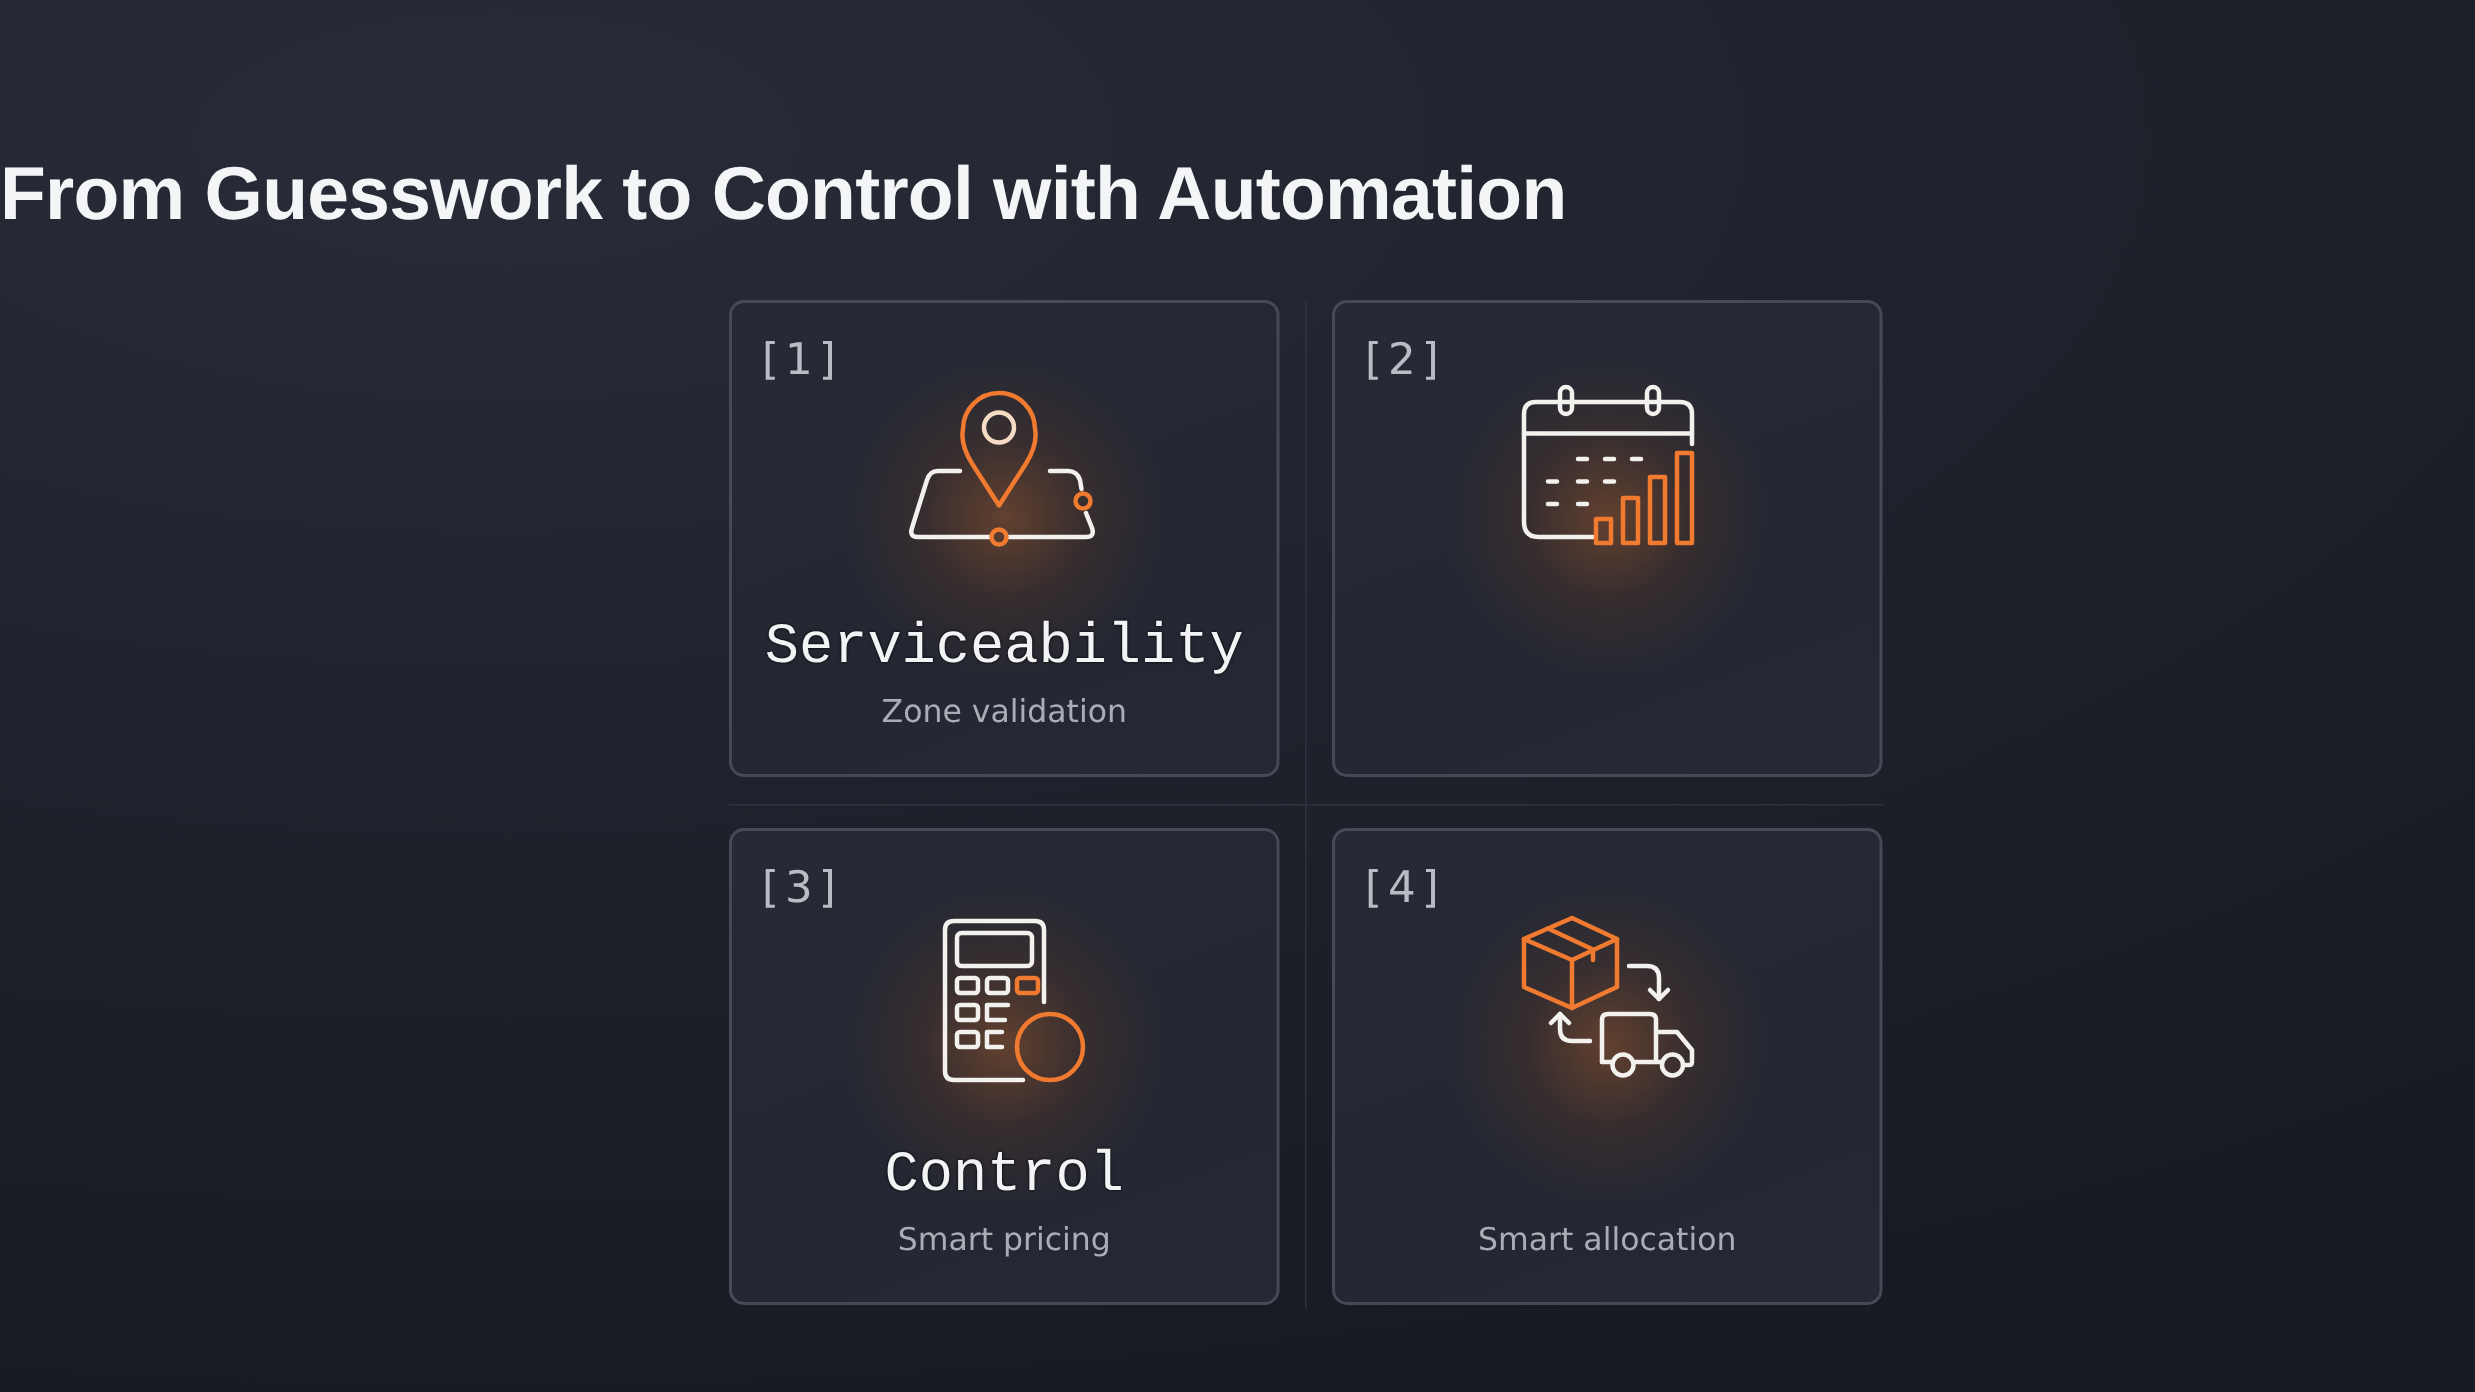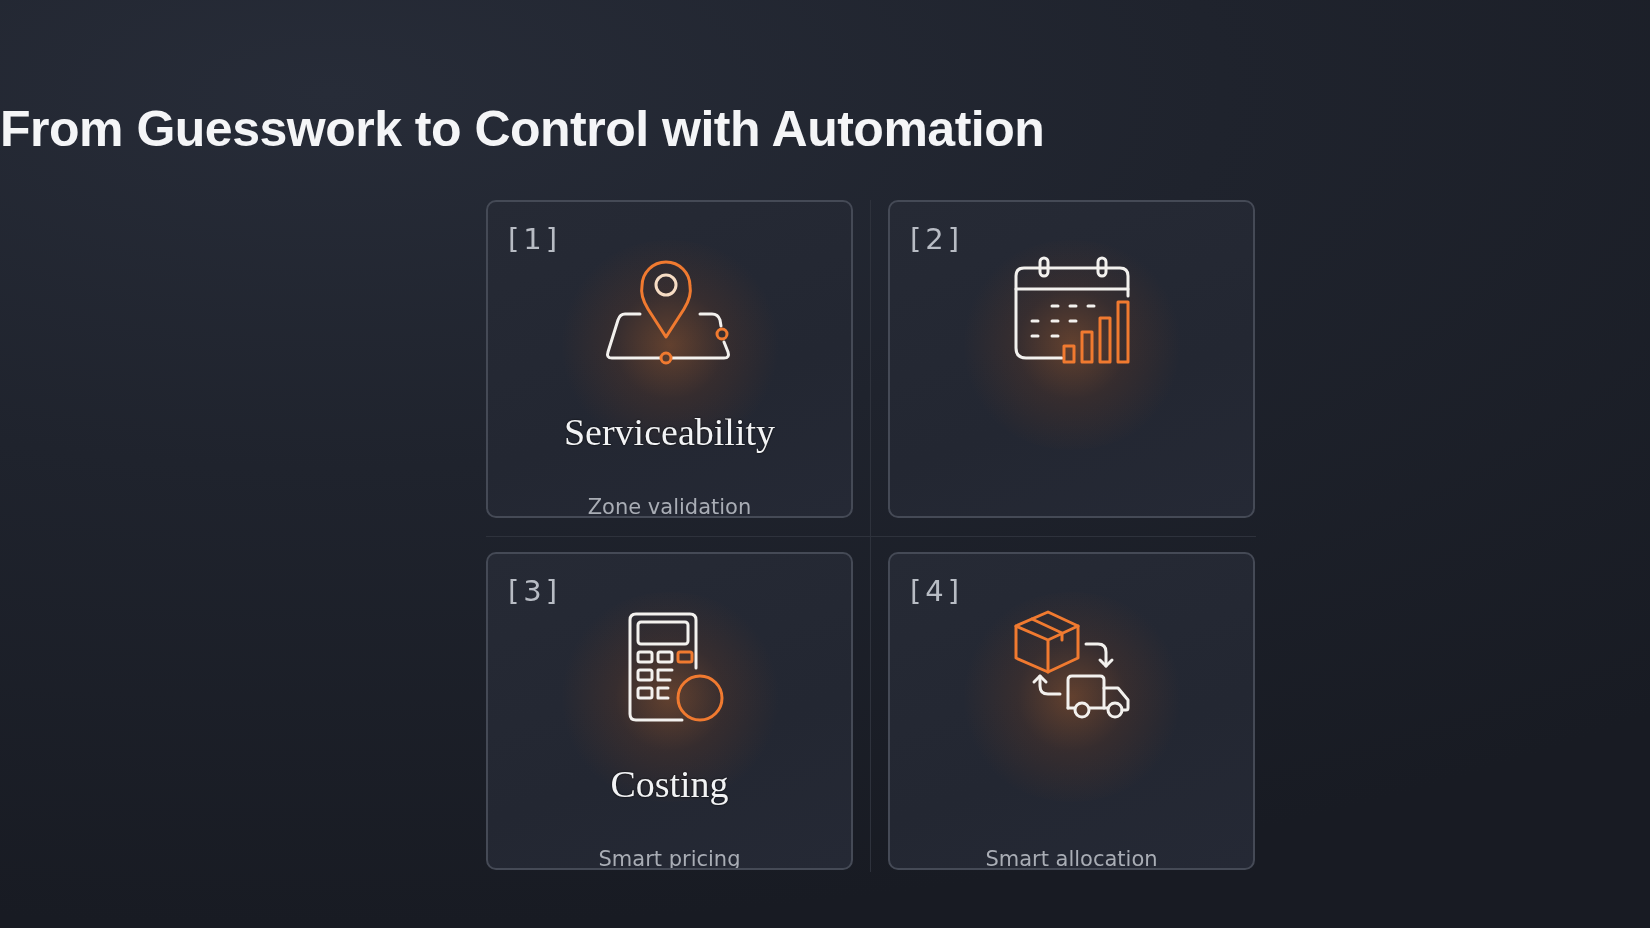--- a/index.html
+++ b/index.html
@@ -27,26 +27,26 @@
     border-radius:50%;
     background: radial-gradient(circle, rgba(200,105,40,0.38) 0%, rgba(140,70,30,0.18) 35%, rgba(40,35,40,0) 70%);
   }
   .card .num {
     position:absolute; left:20px; top:20px; color:#b8bcc4; font-size:29px;
     font-family:"DejaVu Sans", sans-serif; letter-spacing:4px;
   }
   .card .icon { position:absolute; left:50%; top:52px; width:140px; height:120px; margin-left:-70px; }
   .card .name {
     position:absolute; left:0; right:0; top:208px; text-align:center;
-    color:#f2f3f5; font-size:38px; font-family:Liberation Serif, serif;
+    color:#f2f3f5; font-size:38px; font-family:Liberation Mono, monospace;
     text-shadow: 0 0 2px #000;
   }
   .card .sub {
     position:absolute; left:0; right:0; top:260px; text-align:center;
-    color:#a9adb5; font-size:21px; font-family:"DejaVu Sans", sans-serif;margin-top:33px;
+    color:#a9adb5; font-size:21px; font-family:"DejaVu Sans", sans-serif;
   }
   #card-1 { left:486px; top:200px; }
   #card-2 { left:888px; top:200px; }
   #card-3 { left:486px; top:552px; }
   #card-4 { left:888px; top:552px; }
   svg .o { stroke:#f07a30; }
   svg .w { stroke:#f3f1ee; }
   svg * { fill:none; stroke-width:3; stroke-linecap:round; stroke-linejoin:round; }
 </style>
 </head>
@@ -106,21 +106,21 @@
     <rect class="w" x="38" y="46" width="14" height="10" rx="2"></rect>
     <rect class="w" x="58" y="46" width="14" height="10" rx="2"></rect>
     <rect class="o" x="78" y="46" width="14" height="10" rx="2"></rect>
     <rect class="w" x="38" y="64" width="14" height="10" rx="2"></rect>
     <path class="w" d="M72 64 H58 V74 H70"></path>
     <rect class="w" x="38" y="82" width="14" height="10" rx="2"></rect>
     <path class="w" d="M68 82 H58 V92 H68"></path>
     <circle class="o" cx="100" cy="92" r="22"></circle>
     <text x="90" y="101" font-size="26" fill="#f07a30" stroke="none" font-family="DejaVu Sans, sans-serif">$</text>
   </svg>
-  <div class="name">Costing</div>
+  <div class="name">Control</div>
   <div class="sub">Smart pricing</div>
 </div>
 
 <div class="card" id="card-4">
   <div class="glow"></div>
   <div class="num">[4]</div>
   <svg class="icon" viewBox="0 0 140 120">
     <path class="o" d="M14 20 L46 6 L76 20 L76 52 L46 66 L14 52 Z"></path>
     <path class="o" d="M14 20 L46 34 L76 20 M46 34 V66"></path>
     <path class="o" d="M30 13 L60 27 M60 27 V34"></path>

